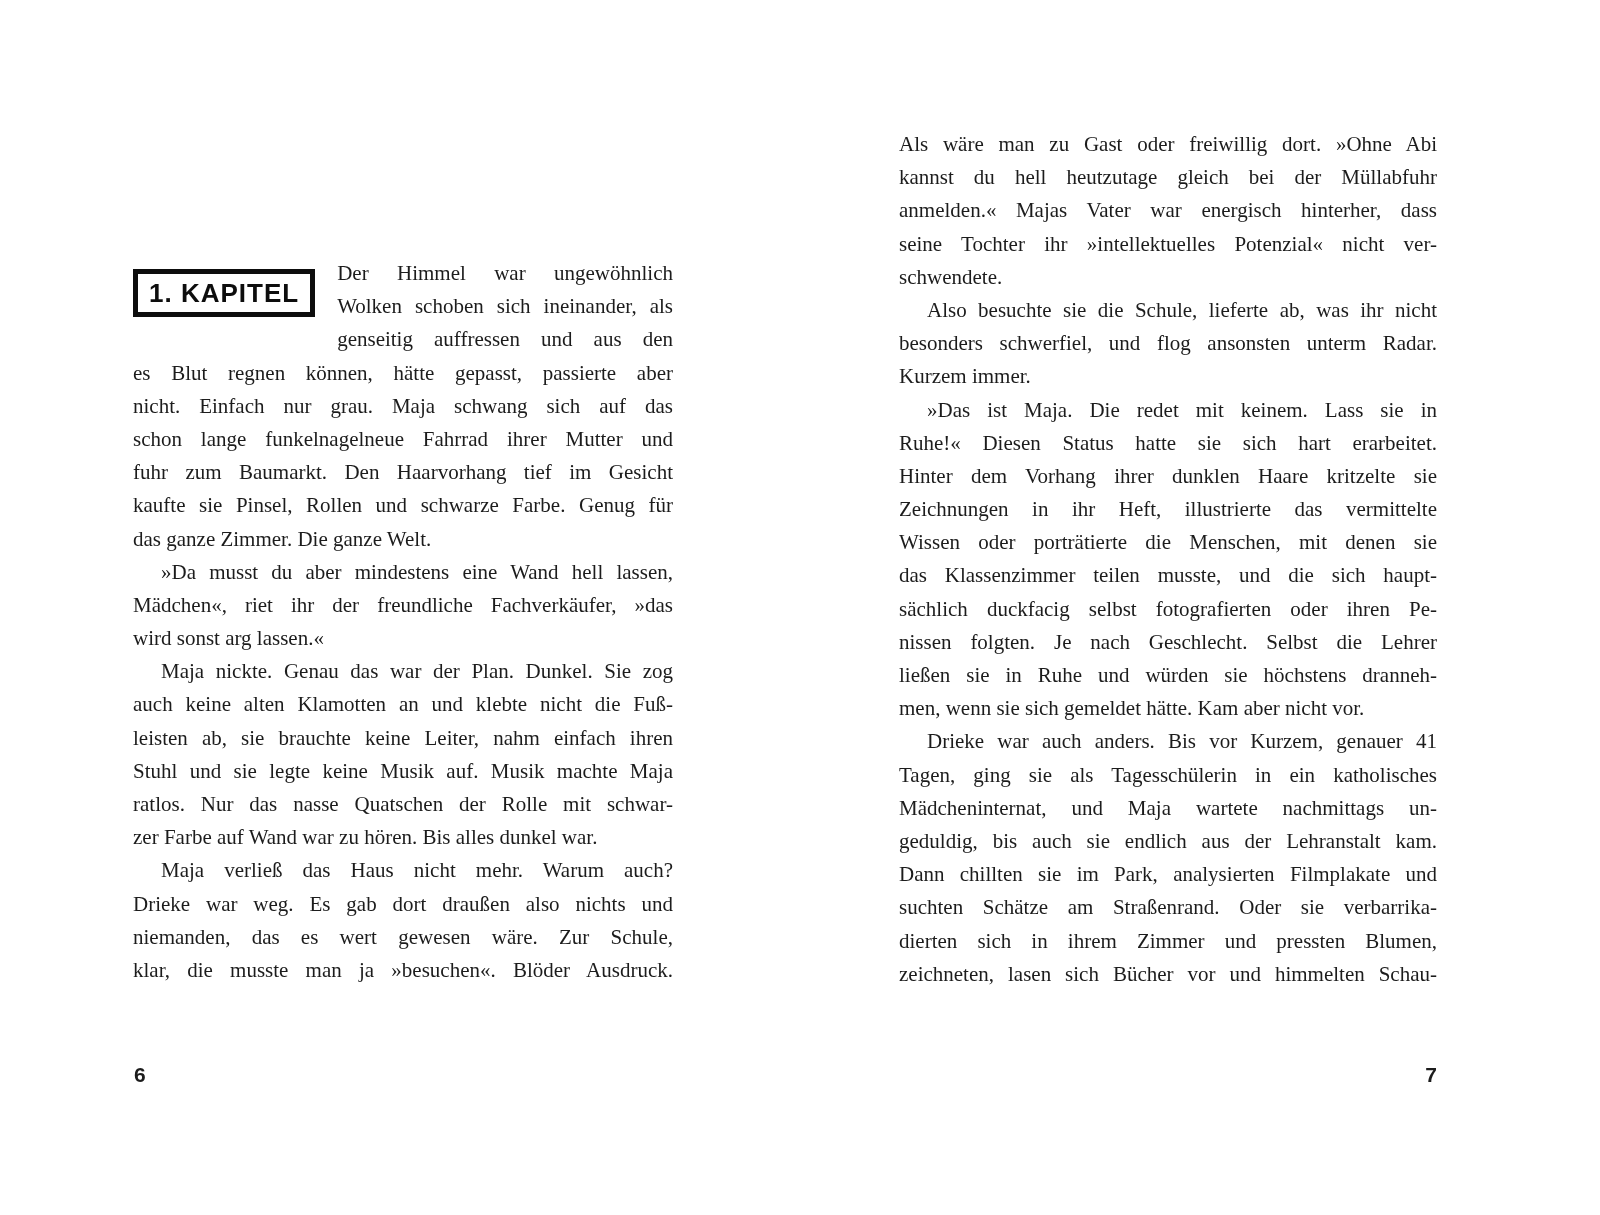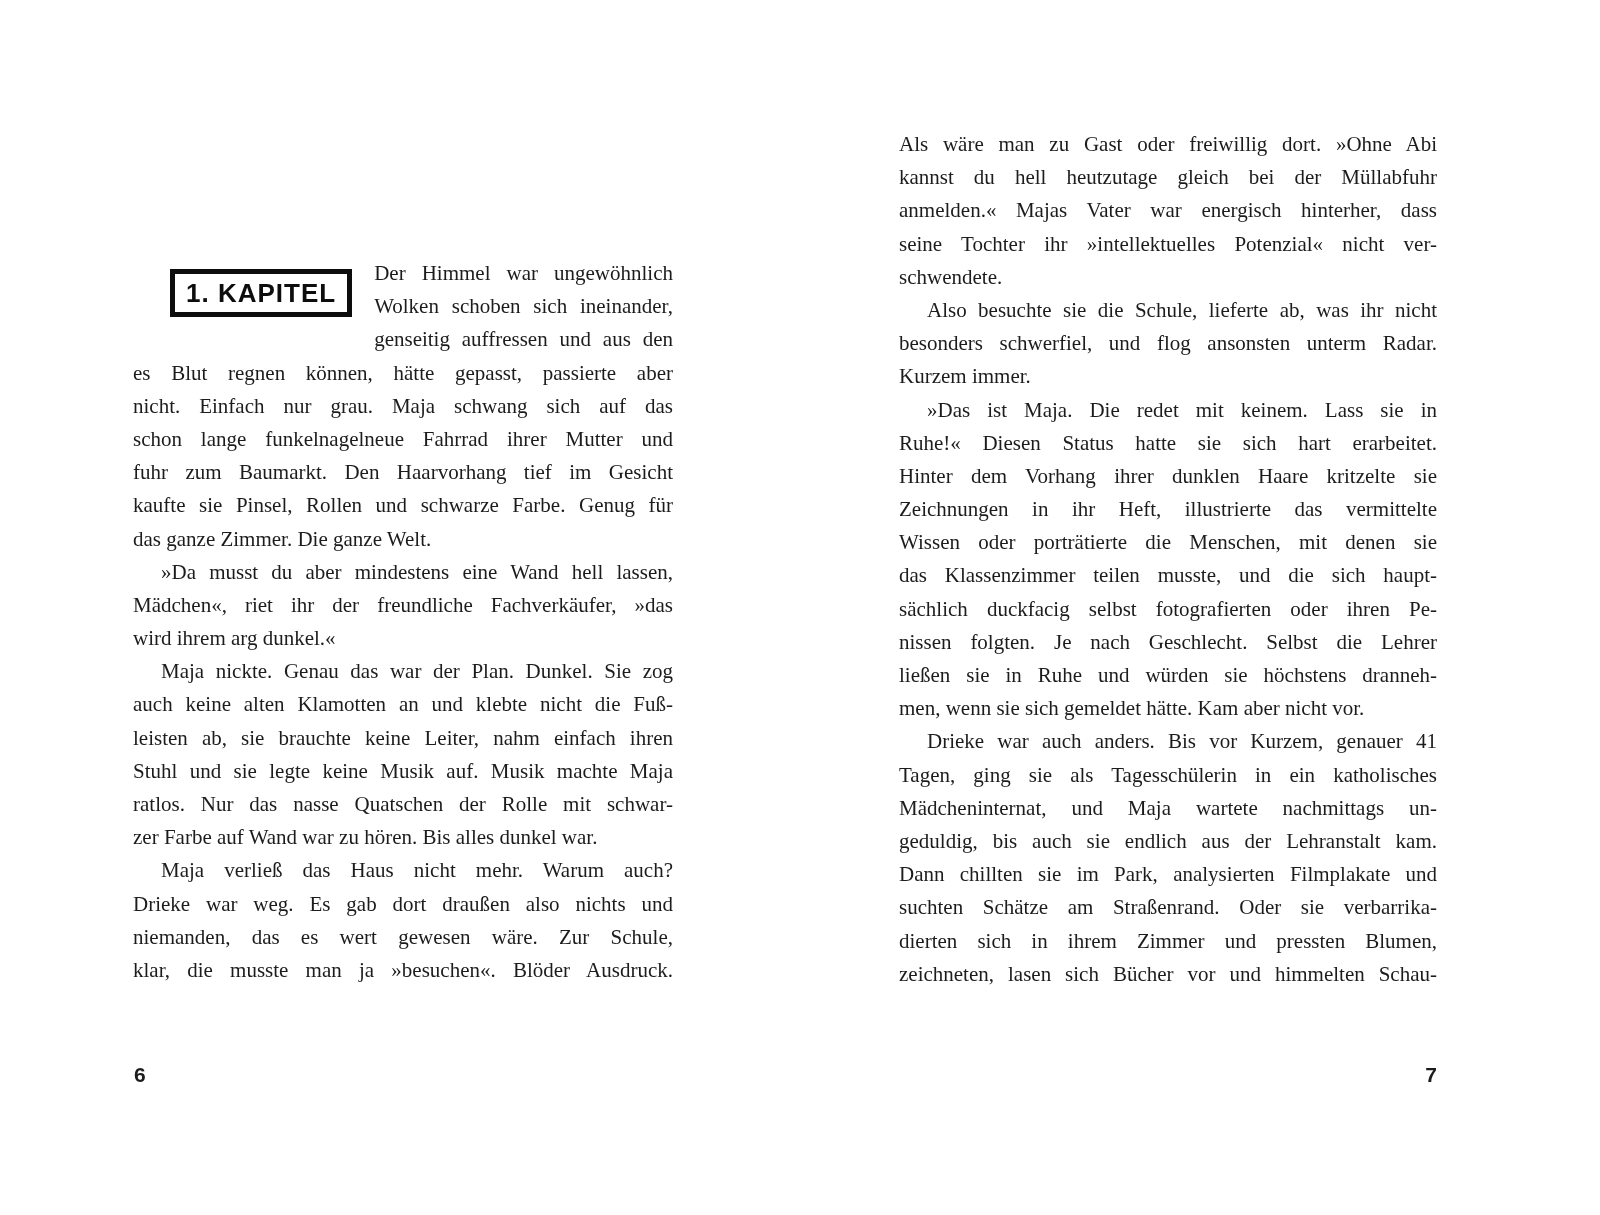--- a/index.html
+++ b/index.html
@@ -48,21 +48,20 @@
   .chapter-box {
     float: left;
     margin-top: 12px;
     margin-right: 22px;
     margin-bottom: 14px;
     border: 5px solid #0d0d0d;
     padding: 3px 11px;
     display: flex;
     align-items: center;
     justify-content: center;
-    margin-left: 37px;
   }
   .chapter-box span {
     font-family: "Liberation Sans", sans-serif;
     font-weight: 700;
     font-size: 26px;
     line-height: 32px;
     letter-spacing: 1px;
     color: #0d0d0d;
     white-space: nowrap;
   }
@@ -98,21 +97,21 @@
       <div class="line j">Wolken schoben sich ineinander, als wollten sie sich ge-</div>
       <div class="line j">genseitig auffressen und aus den Wolkenwunden hätte</div>
       <div class="line j">es Blut regnen können, hätte gepasst, passierte aber</div>
       <div class="line j">nicht. Einfach nur grau. Maja schwang sich auf das</div>
       <div class="line j">schon lange funkelnagelneue Fahrrad ihrer Mutter und</div>
       <div class="line j">fuhr zum Baumarkt. Den Haarvorhang tief im Gesicht</div>
       <div class="line j">kaufte sie Pinsel, Rollen und schwarze Farbe. Genug für</div>
       <div class="line l">das ganze Zimmer. Die ganze Welt.</div>
       <div class="line j ind">»Da musst du aber mindestens eine Wand hell lassen,</div>
       <div class="line j">Mädchen«, riet ihr der freundliche Fachverkäufer, »das</div>
-      <div class="line l">wird ihrem arg dunkel.«</div>
+      <div class="line l">wird sonst arg lassen.«</div>
       <div class="line j ind">Maja nickte. Genau das war der Plan. Dunkel. Sie zog</div>
       <div class="line j">auch keine alten Klamotten an und klebte nicht die Fuß-</div>
       <div class="line j">leisten ab, sie brauchte keine Leiter, nahm einfach ihren</div>
       <div class="line j">Stuhl und sie legte keine Musik auf. Musik machte Maja</div>
       <div class="line j">ratlos. Nur das nasse Quatschen der Rolle mit schwar-</div>
       <div class="line l">zer Farbe auf Wand war zu hören. Bis alles dunkel war.</div>
       <div class="line j ind">Maja verließ das Haus nicht mehr. Warum auch?</div>
       <div class="line j">Drieke war weg. Es gab dort draußen also nichts und</div>
       <div class="line j">niemanden, das es wert gewesen wäre. Zur Schule,</div>
       <div class="line j">klar, die musste man ja »besuchen«. Blöder Ausdruck.</div>

